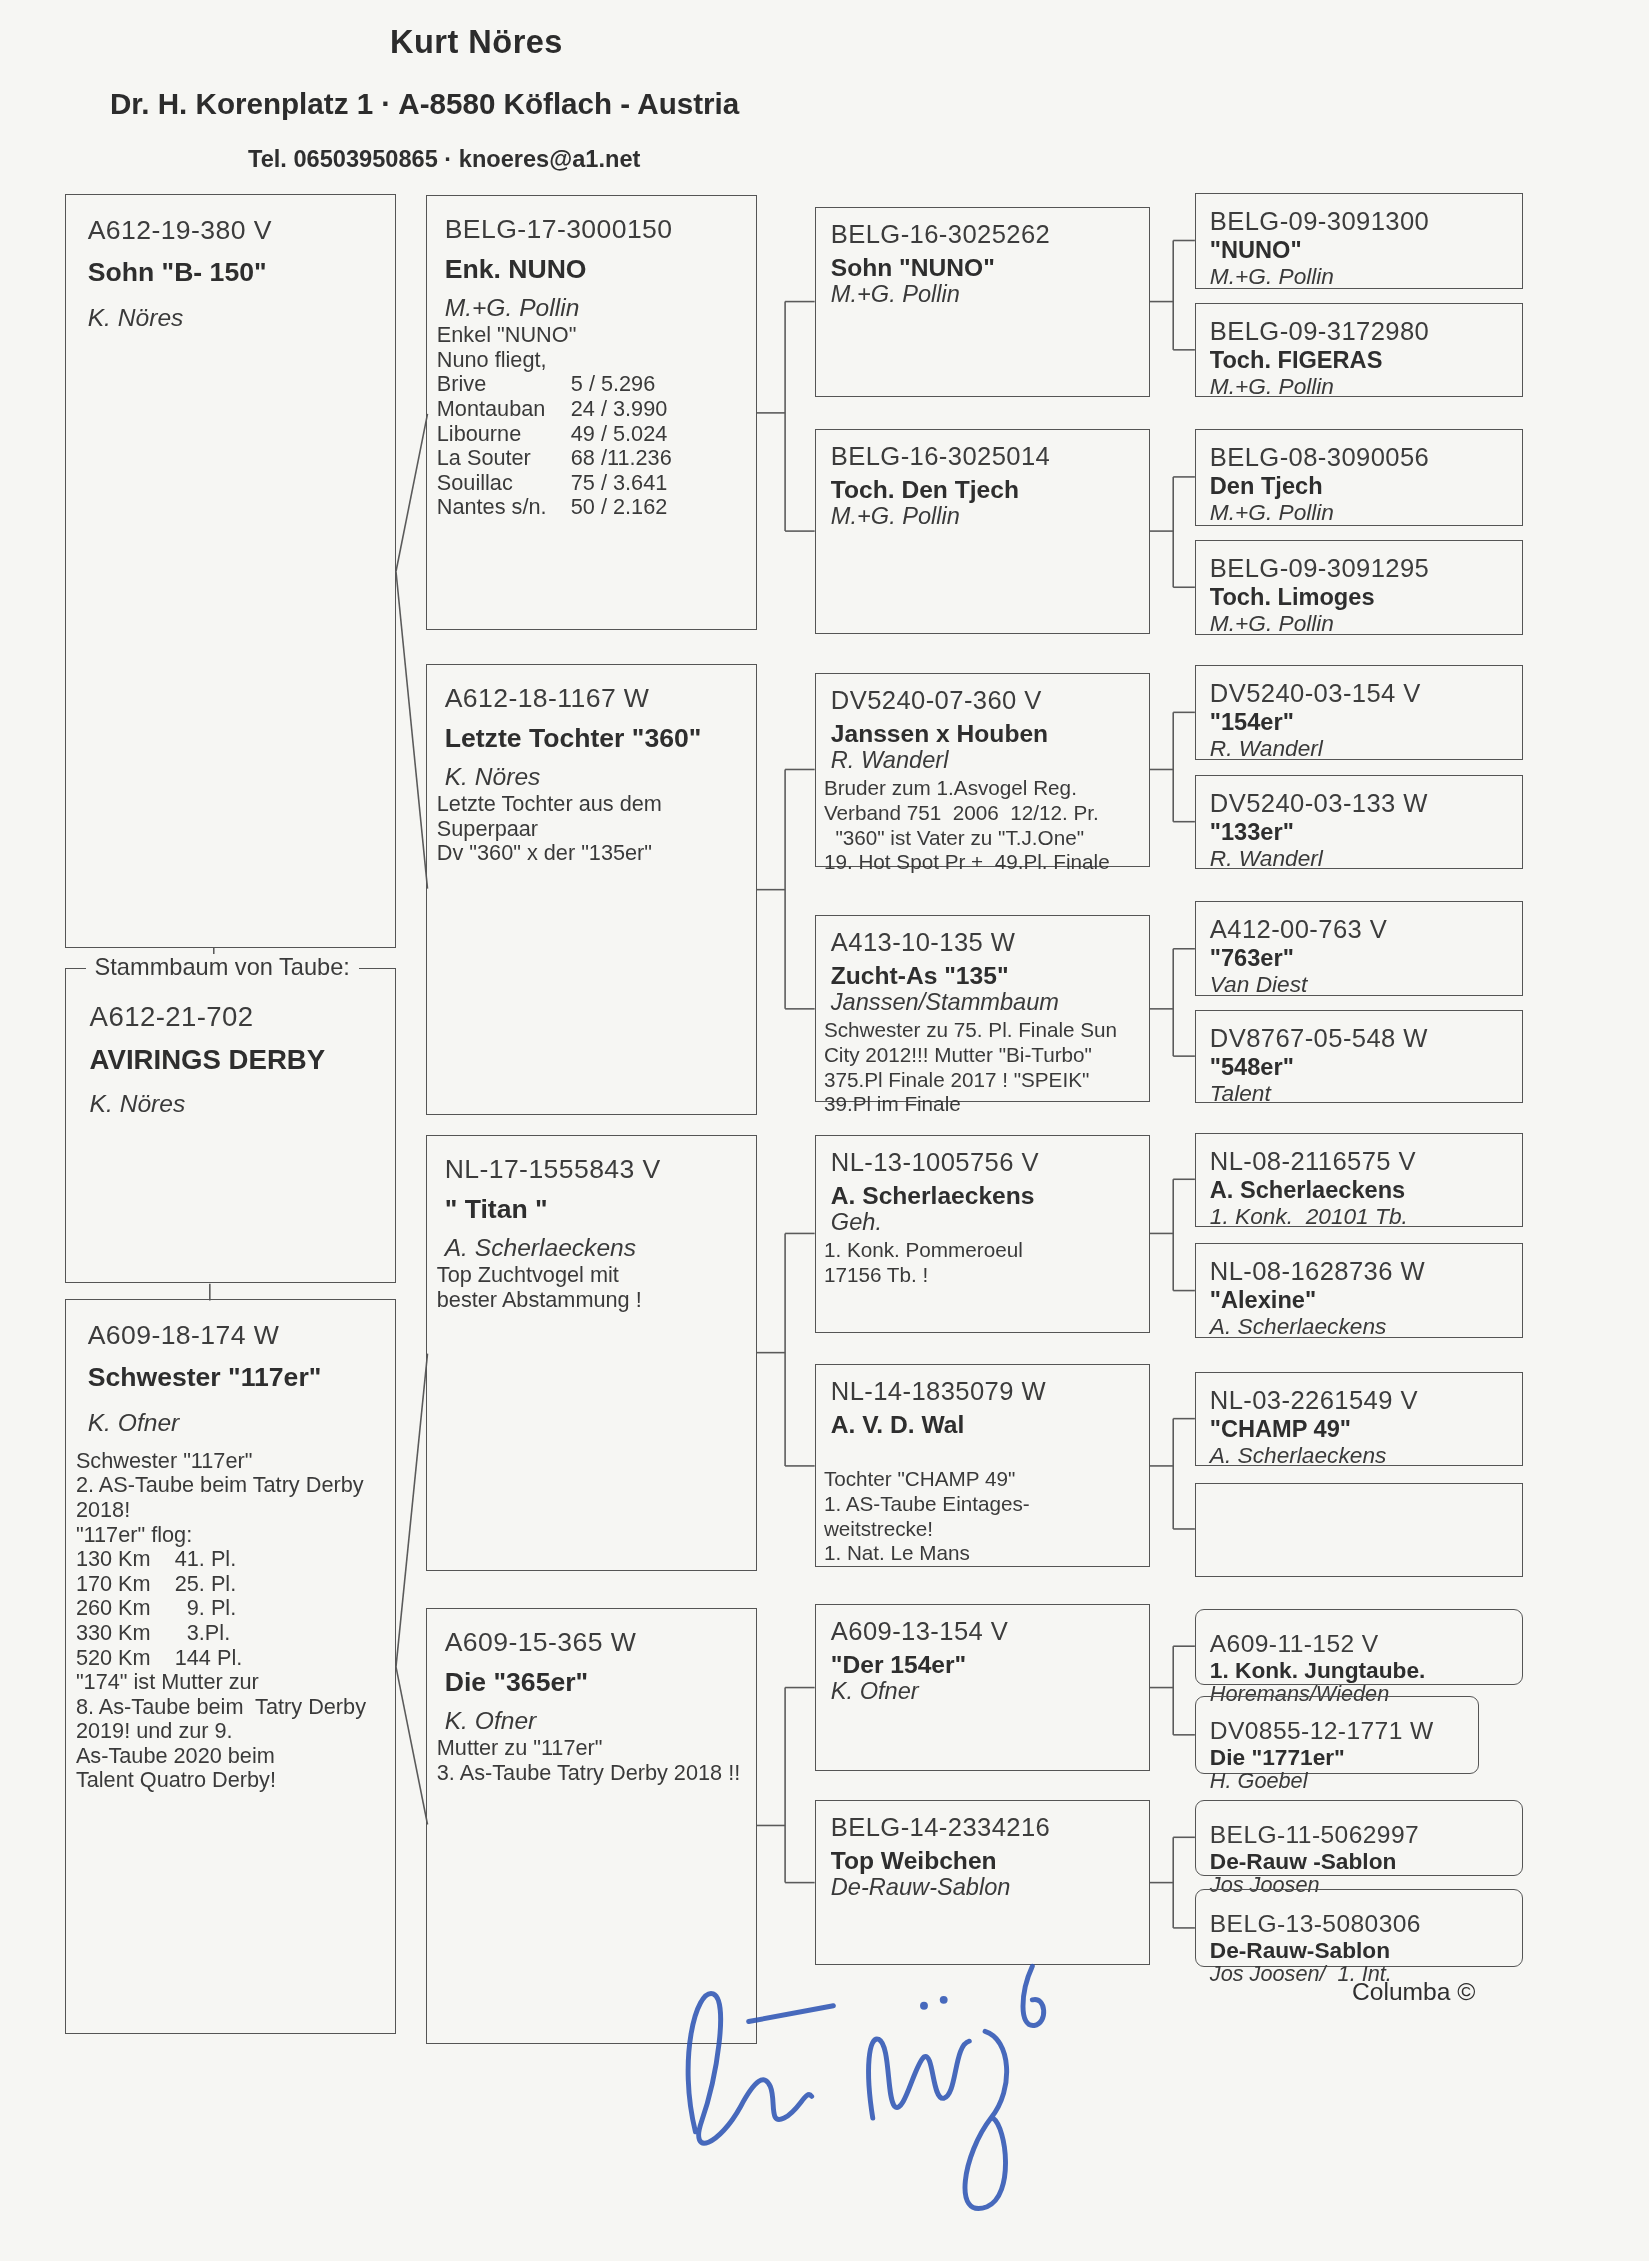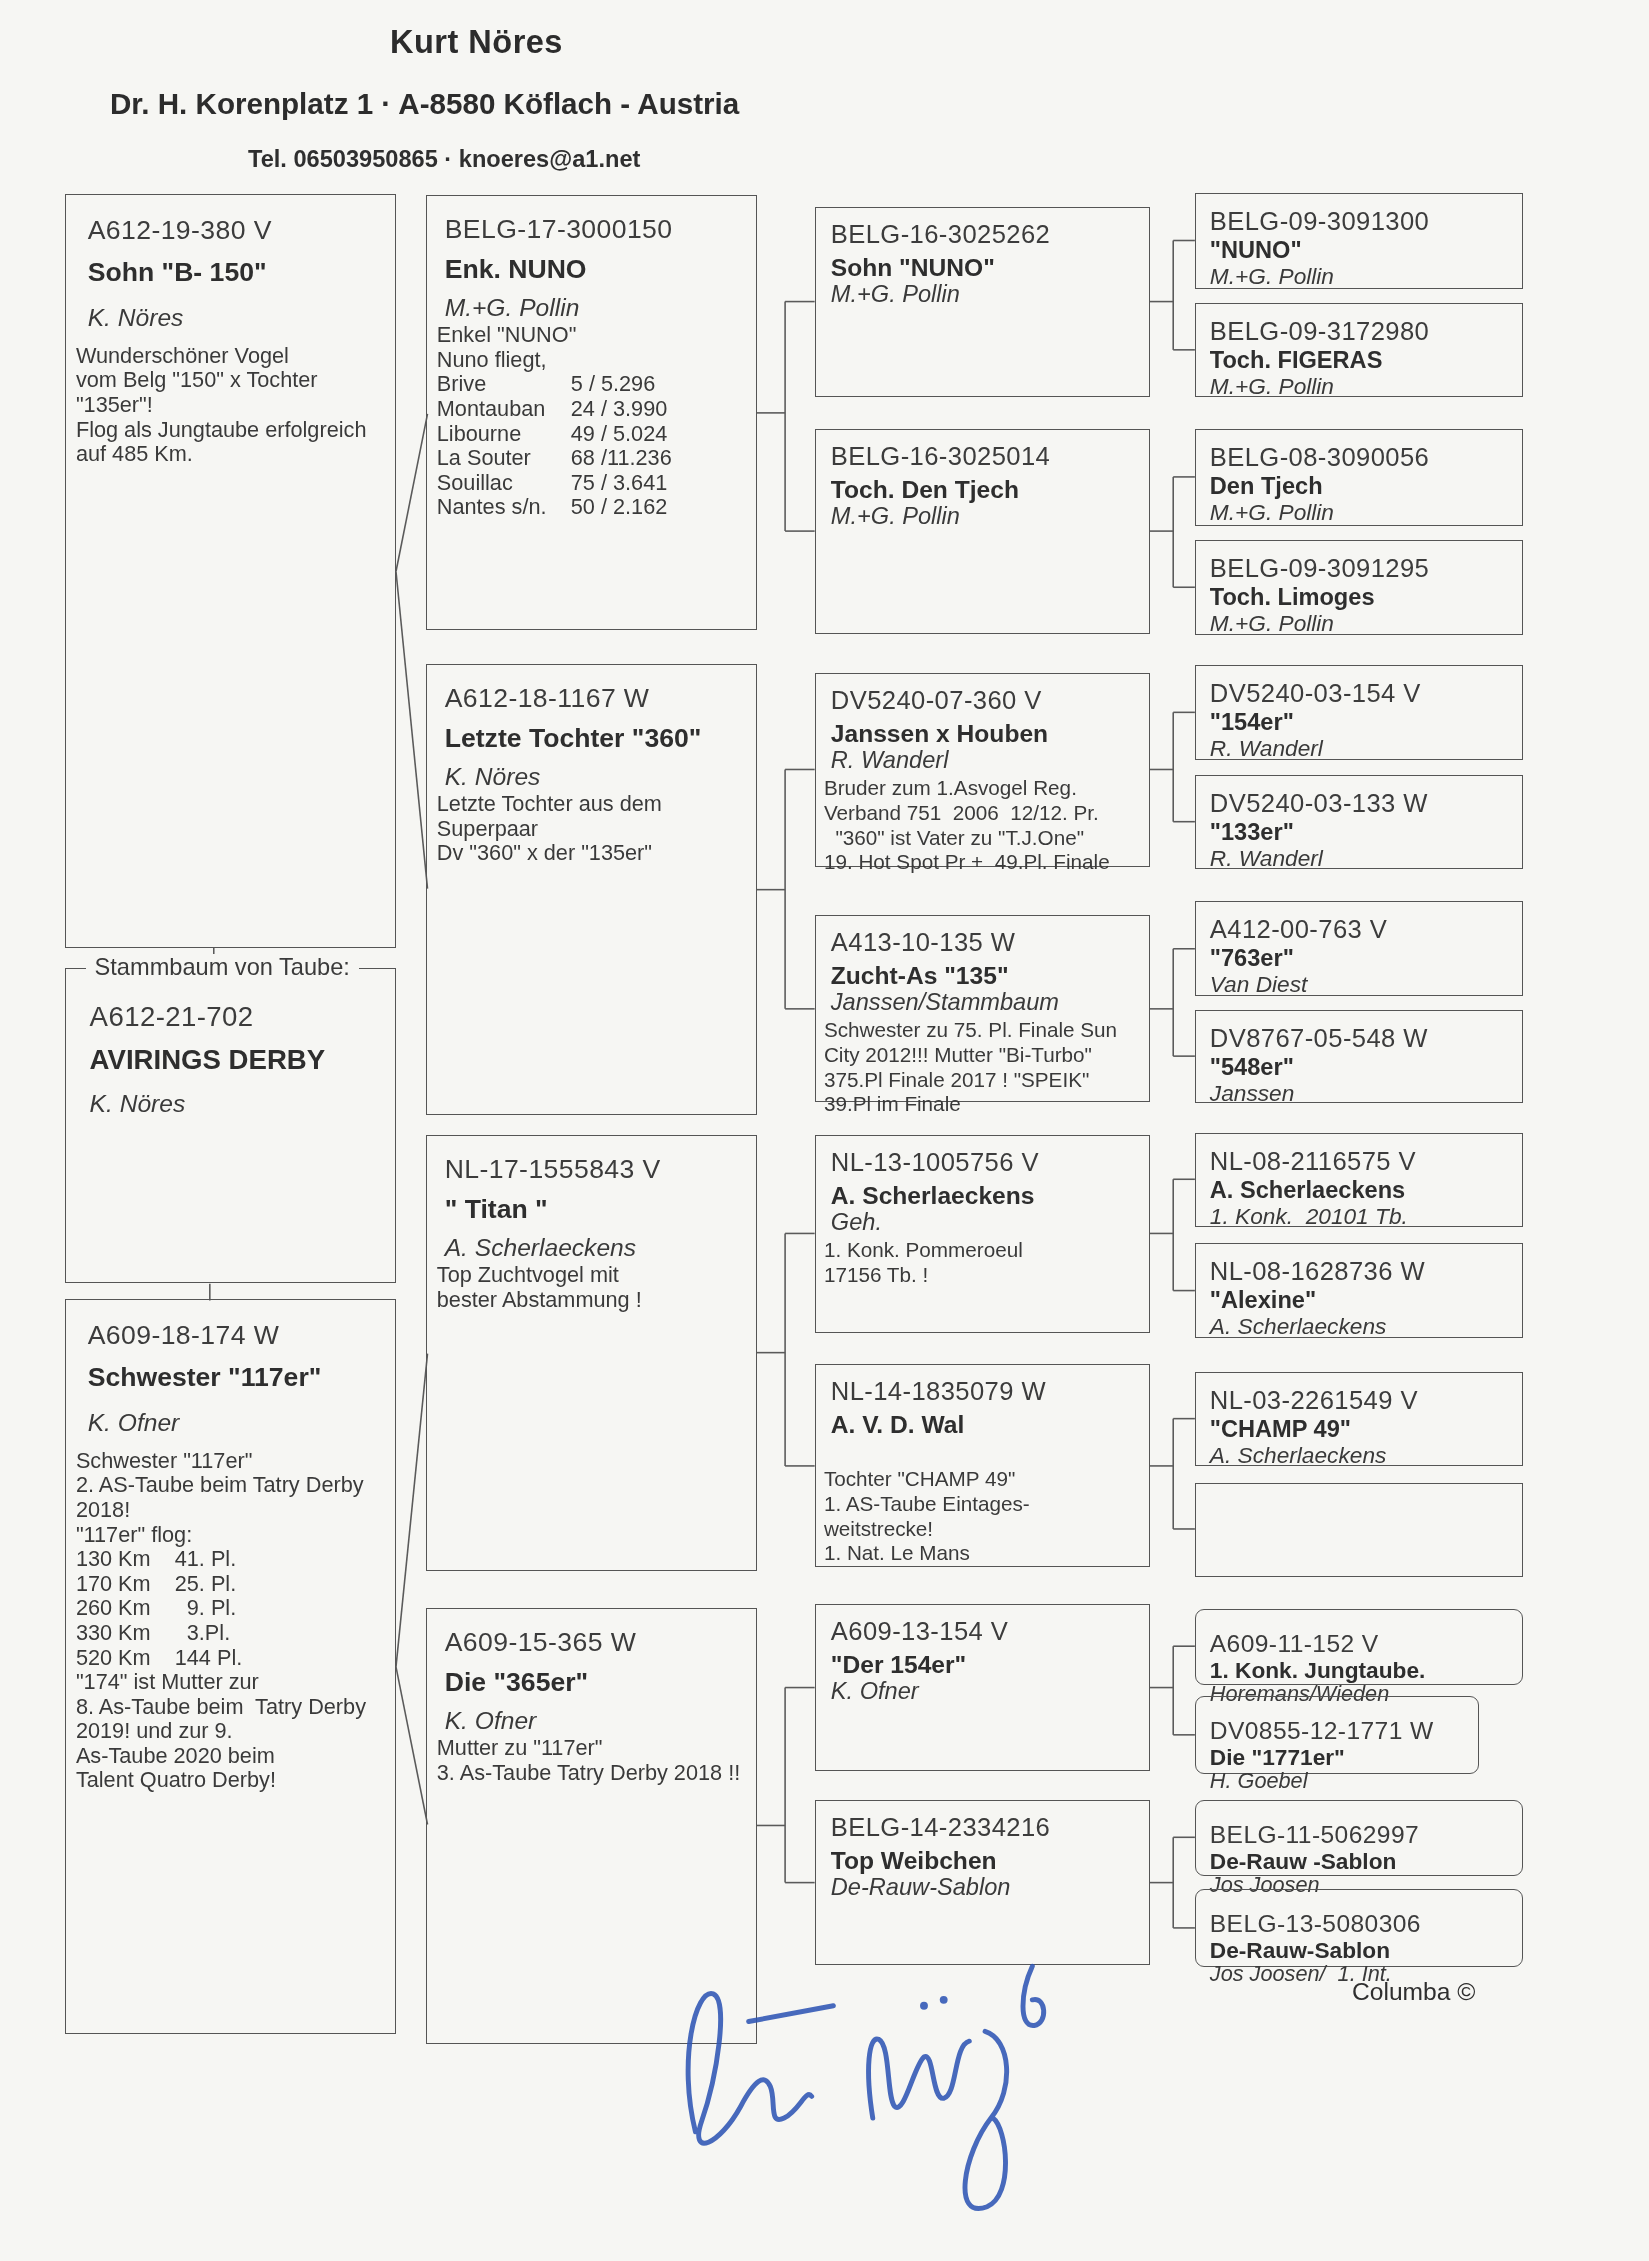--- a/index.html
+++ b/index.html
@@ -127,27 +127,20 @@
   </svg>
 
   <div class="h-name">Kurt Nöres</div>
   <div class="h-addr">Dr. H. Korenplatz 1  ·  A-8580 Köflach - Austria</div>
   <div class="h-tel">Tel.  06503950865  ·  knoeres@a1.net</div>
 
   <div class="box c1" style="left:65px;top:194px;width:331px;height:754px">
     <div class="ring">A612-19-380 V</div>
     <div class="pname">Sohn "B- 150"</div>
     <div class="breeder">K. Nöres</div>
-    <div class="bodytext">
-        <div>Wunderschöner Vogel</div>
-        <div>vom Belg "150" x Tochter</div>
-        <div>"135er"!</div>
-        <div>Flog als Jungtaube erfolgreich</div>
-        <div>auf 485 Km.</div>
-      </div>
   </div>
 
   <div class="box subject-box" style="left:65px;top:968px;width:331px;height:315px">
     <span class="sb-label">Stammbaum von Taube:</span>
     <div class="ring">A612-21-702</div>
     <div class="pname">AVIRINGS DERBY</div>
     <div class="breeder">K. Nöres</div>
   </div>
 
   <div class="box c1" style="left:65px;top:1299px;width:331px;height:735px">
@@ -340,21 +333,21 @@
     <div class="breeder">R. Wanderl</div>
   </div>
   <div class="box c4" style="left:1195px;top:901px;width:328px;height:95px">
     <div class="ring">A412-00-763 V</div>
     <div class="pname">"763er"</div>
     <div class="breeder">Van Diest</div>
   </div>
   <div class="box c4" style="left:1195px;top:1010px;width:328px;height:93px">
     <div class="ring">DV8767-05-548 W</div>
     <div class="pname">"548er"</div>
-    <div class="breeder">Janssen</div>
+    <div class="breeder">Talent</div>
   </div>
   <div class="box c4" style="left:1195px;top:1133px;width:328px;height:94px">
     <div class="ring">NL-08-2116575 V</div>
     <div class="pname">A. Scherlaeckens</div>
     <div class="breeder">1. Konk.  20101 Tb.</div>
   </div>
   <div class="box c4" style="left:1195px;top:1243px;width:328px;height:95px">
     <div class="ring">NL-08-1628736 W</div>
     <div class="pname">"Alexine"</div>
     <div class="breeder">A. Scherlaeckens</div>

